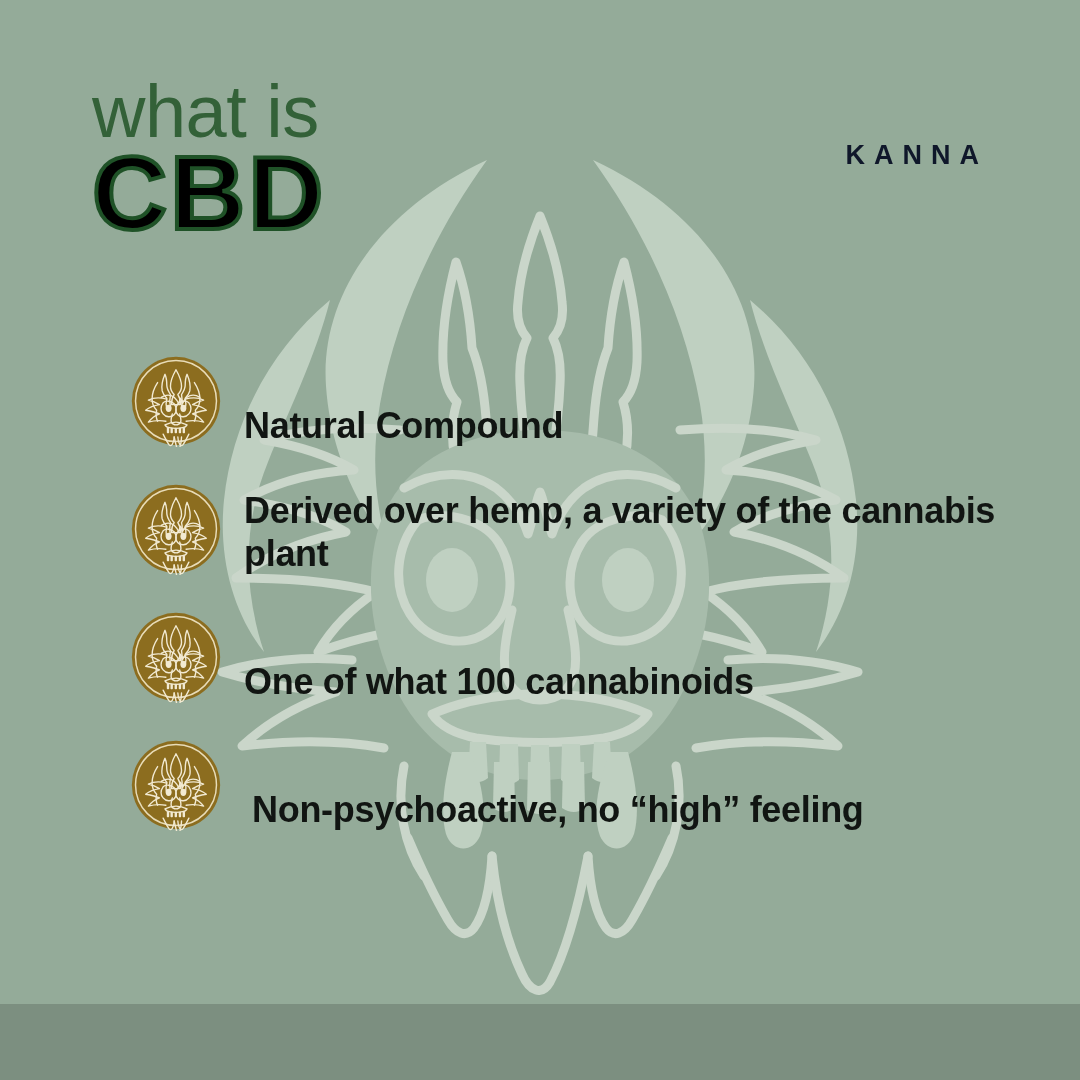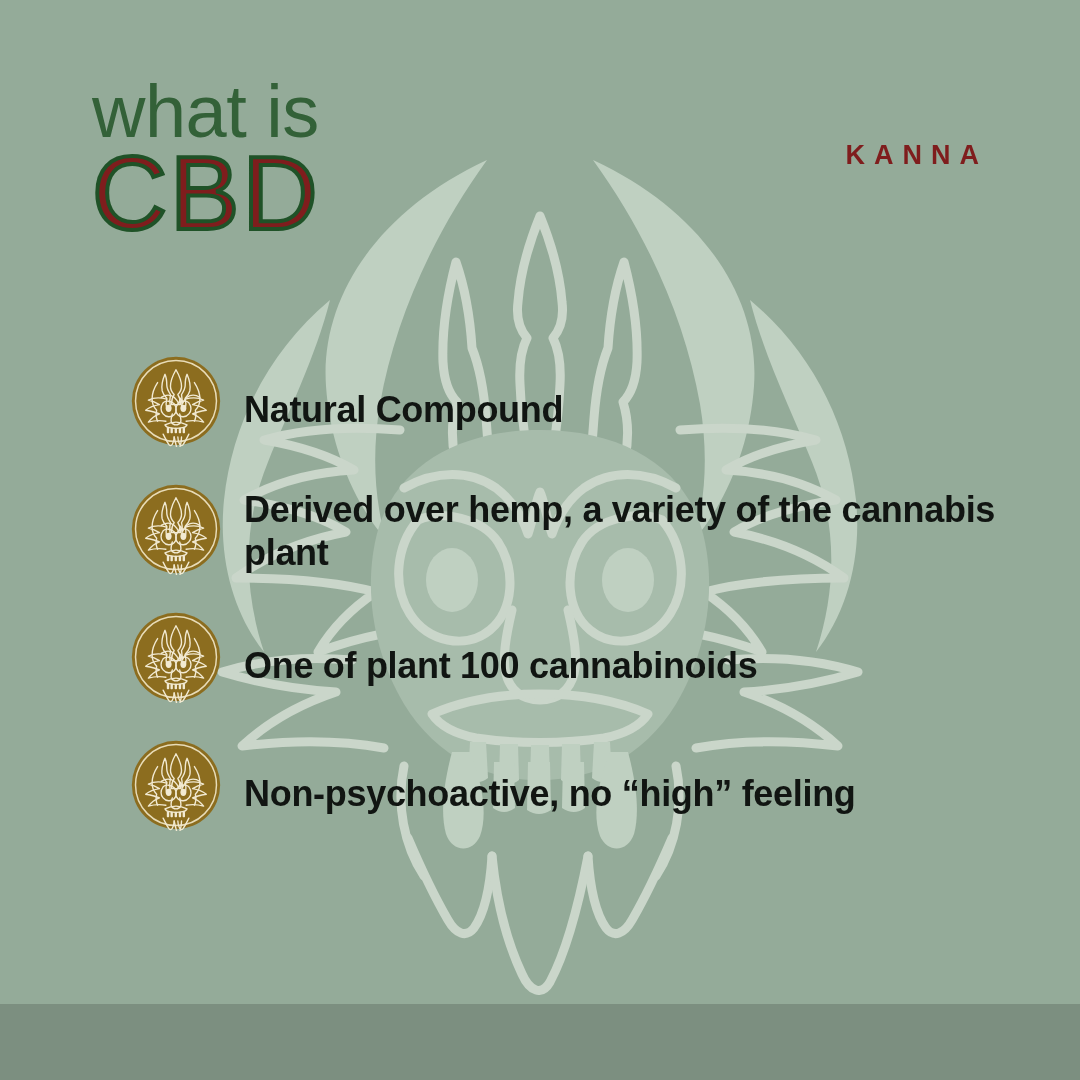--- a/index.html
+++ b/index.html
@@ -39,60 +39,60 @@
     font-weight: 400;
     letter-spacing: -0.5px;
     color: #336138;
     margin: 0;
     padding: 0;
   }
   .cbd {
     font-family: "Liberation Sans", sans-serif;
     font-size: 104px;
     line-height: 0.92;
-    font-weight: 400;
+    font-weight: 700;
     letter-spacing: 3px;
-    color: #7f1d1d;
+    color: #000000;
     margin: 0;
     padding: 0;
     -webkit-text-stroke: 4px #1f5227;
   }
 
   
   #brand {
     position: absolute;
     right: 92px;
     top: 138px;
     z-index: 5;
     text-align: center;
   }
   .brand-line {
     font-family: "Liberation Sans", sans-serif;
     font-size: 27px;
     font-weight: 700;
     letter-spacing: 9px;
-    color: #7f1d1d;
+    color: #0f172a;
     line-height: 1.32;
     text-indent: 9px;
   }
 
   
   #bullets {
     position: absolute;
     left: 130px;
     top: 355px;
     width: 900px;
     z-index: 5;
   }
   .bullet-row {
     display: flex;
-    align-items: center;
+    align-items: flex-end;
     margin-bottom: 36px;
   }
-  .bullet-row:last-child { margin-bottom: 0; }
+  .bullet-row:last-child { margin-bottom: 0; gap: 8px; }
 
   .medallion {
     flex: 0 0 auto;
     width: 92px;
     height: 92px;
     margin-right: 22px;
   }
   .bullet-text {
     font-family: "Liberation Sans", sans-serif;
     font-size: 36px;
@@ -311,21 +311,21 @@
         <g fill="#f2ead2">
           <ellipse cx="42" cy="58" rx="3.2" ry="4"></ellipse>
           <ellipse cx="58" cy="58" rx="3.2" ry="4"></ellipse>
           <rect x="40" y="79" width="2.6" height="6" rx="0.8"></rect>
           <rect x="44" y="79" width="2.6" height="6" rx="0.8"></rect>
           <rect x="48.5" y="79" width="2.6" height="6" rx="0.8"></rect>
           <rect x="53" y="79" width="2.6" height="6" rx="0.8"></rect>
           <rect x="57.2" y="79" width="2.6" height="6" rx="0.8"></rect>
         </g>
       </svg>
-      <div class="bullet-text">One of plant 100 cannabinoids</div>
+      <div class="bullet-text">One of what 100 cannabinoids</div>
     </div>
 
     <div class="bullet-row">
       <svg class="medallion" viewBox="0 0 100 100" xmlns="http://www.w3.org/2000/svg">
         <circle cx="50" cy="50" r="48" fill="#8c6d1f"></circle>
         <circle cx="50" cy="50" r="44" fill="none" stroke="#e8dcb8" stroke-width="1.6"></circle>
         <g fill="none" stroke="#f2ead2" stroke-width="1.5" stroke-linejoin="round" stroke-linecap="round">
           <path d="M50 16 c-4 7-6 13-6 18 0 4 2 7 4 9 -2 3-3 7-3 11 h10 c0-4-1-8-3-11 2-2 4-5 4-9 0-5-2-11-6-18z"></path>
           <path d="M38 21 c-3 7-4 13-3 18 1 4 3 6 5 8 -1 4-1 8 0 12 l4 -2 c-1-5-1-10 0-14 -2-3-4-6-4-10 0-4 0-8-2-12z"></path>
           <path d="M62 21 c3 7 4 13 3 18 -1 4-3 6-5 8 1 4 1 8 0 12 l-4 -2 c1-5 1-10 0-14 2-3 4-6 4-10 0-4 0-8 2-12z"></path>

